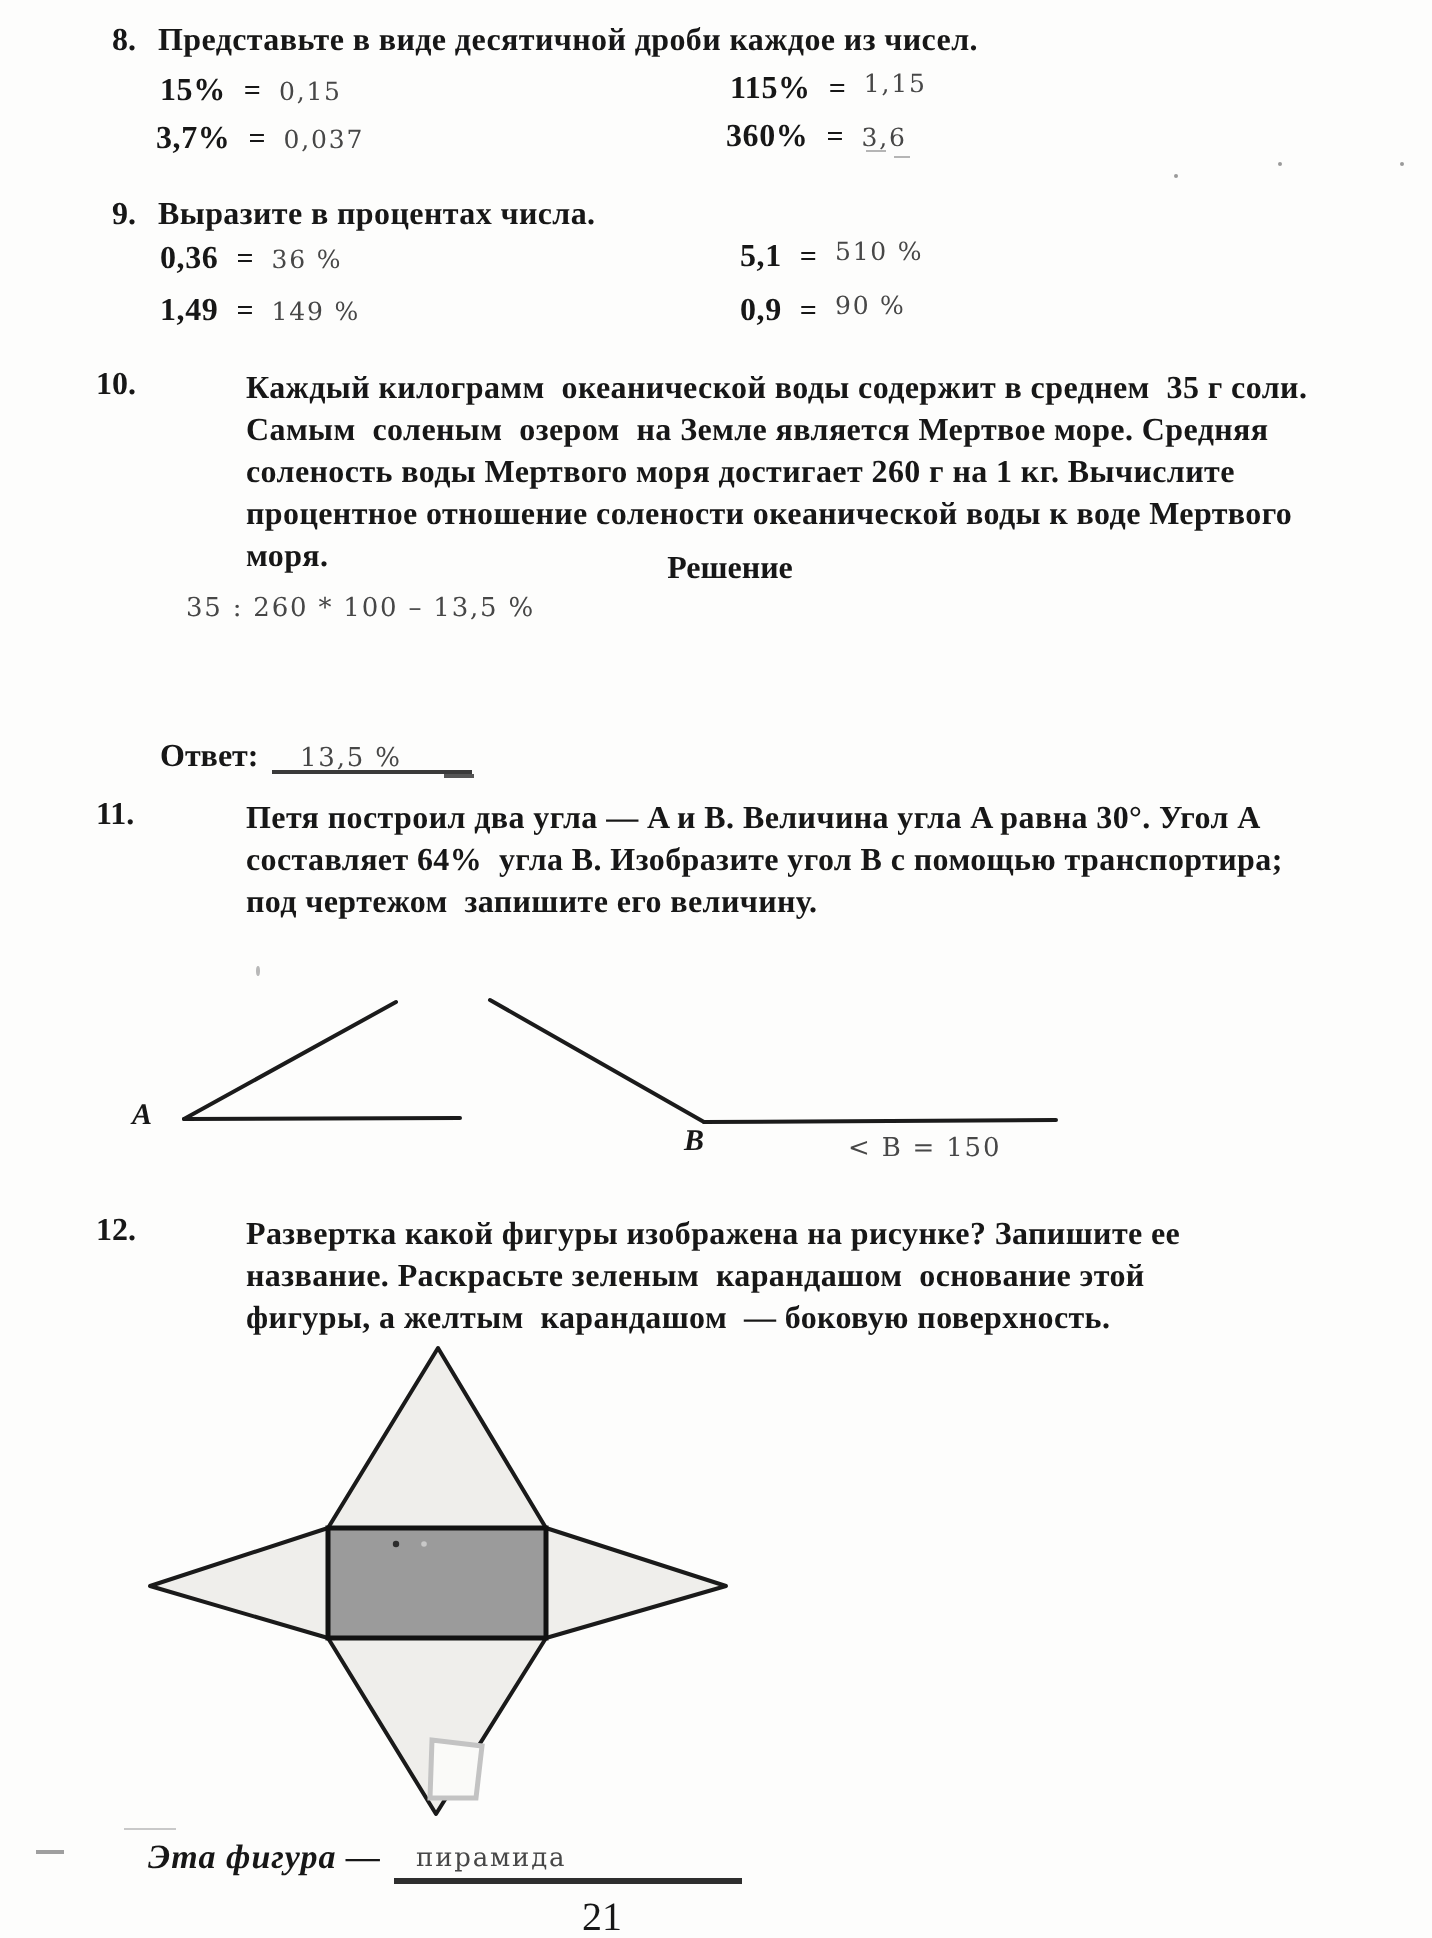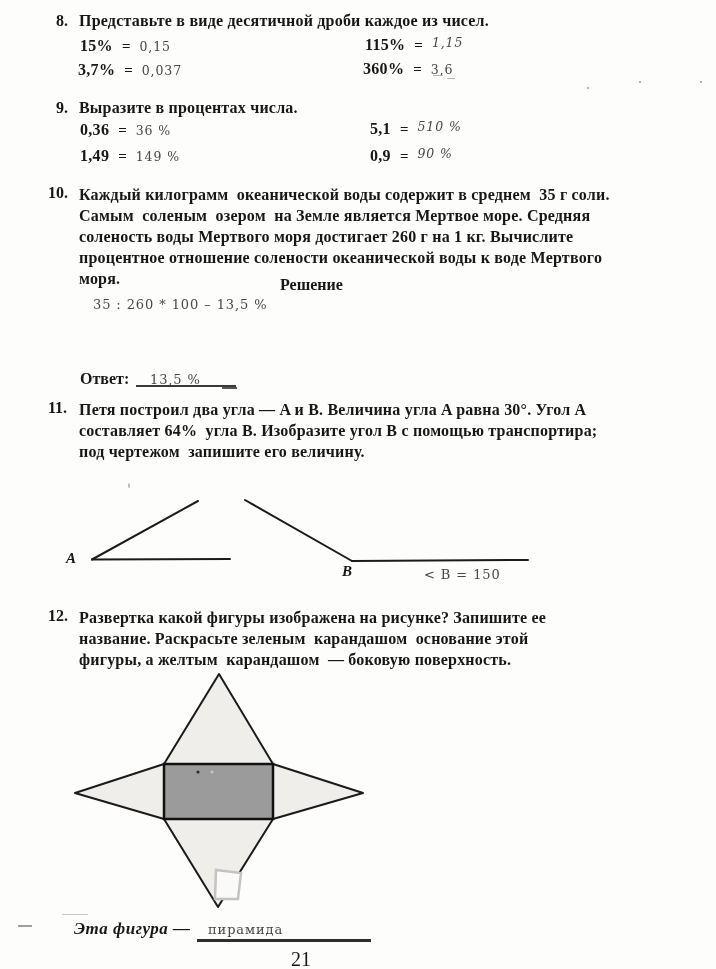--- a/index.html
+++ b/index.html
@@ -8,32 +8,32 @@
     background:#fdfdfc;
     font-family:"Liberation Serif", serif;
     color:#171717;
     position:relative;
     overflow:hidden;
   }
   .abs{position:absolute;}
   .print{font-family:"Liberation Serif", serif;color:#171717;}
   .exnum{font-size:16px;font-weight:bold;}
   .heading-line{font-size:16px;font-weight:bold;letter-spacing:0.2px;white-space:pre;}
-  .line{font-size:16px;font-weight:bold;line-height:21px;letter-spacing:0.2px;white-space:pre;}
+  .line{font-size:16px;font-weight:bold;line-height:21px;letter-spacing:0.2px;white-space:pre;margin-left:44px;}
   .eq-row{display:flex;align-items:baseline;gap:9px;}
   .given{font-size:16px;font-weight:bold;letter-spacing:0.3px;}
   .eqsign{font-size:15px;font-weight:bold;}
   .hand{
     font-family:"DejaVu Serif", serif;
     font-size:12.5px;
     color:#474747;
     letter-spacing:0.9px;
     white-space:pre;
   }
-  .raise{transform:translateY(-3px);font-style:italic;}
+  .raise{transform:translateY(-3px);}
   .solution-heading{font-size:16px;font-weight:bold;}
   .answer-label{font-size:16px;font-weight:bold;}
   .caption-italic{font-size:17px;font-weight:bold;font-style:italic;letter-spacing:0.5px;}
   .vertex-label{font-size:15px;font-style:italic;font-weight:bold;}
   .page-number{font-size:20px;}
   .rule{position:absolute;background:#3a3a3a;}
   .faint{position:absolute;background:#b5b5b5;}
   .speck{position:absolute;background:#9a9a9a;border-radius:50%;}
   svg{display:block;}
 </style>
@@ -89,21 +89,21 @@
 </div>
 
 <div class="abs exnum print" style="left:48px;top:184px">10.</div>
 <div class="abs" style="left:79px;top:184px">
   <div class="line print">Каждый килограмм  океанической воды содержит в среднем  35 г соли.</div>
   <div class="line print">Самым  соленым  озером  на Земле является Мертвое море. Средняя</div>
   <div class="line print">соленость воды Мертвого моря достигает 260 г на 1 кг. Вычислите</div>
   <div class="line print">процентное отношение солености океанической воды к воде Мертвого</div>
   <div class="line print">моря.</div>
 </div>
-<div class="abs solution-heading print" style="left:280px;top:276px;width:150px;">Решение</div>
+<div class="abs solution-heading print" style="left:290px;top:276px;width:150px;text-align:center">Решение</div>
 <div class="abs hand" style="left:93px;top:297px;font-size:13px">35 : 260 * 100 – 13,5 %</div>
 <div class="abs answer-label print" style="left:80px;top:370px">Ответ:</div>
 <div class="abs hand" style="left:150px;top:372px;font-size:13px">13,5 %</div>
 <div class="rule" style="left:136px;top:385px;width:100px;height:2px"></div>
 <div class="rule" style="left:222px;top:387px;width:15px;height:2px;background:#555"></div>
 
 <div class="abs exnum print" style="left:48px;top:399px">11.</div>
 <div class="abs" style="left:79px;top:399px">
   <div class="line print">Петя построил два угла — A и B. Величина угла A равна 30°. Угол A</div>
   <div class="line print">составляет 64%  угла B. Изобразите угол B с помощью транспортира;</div>

